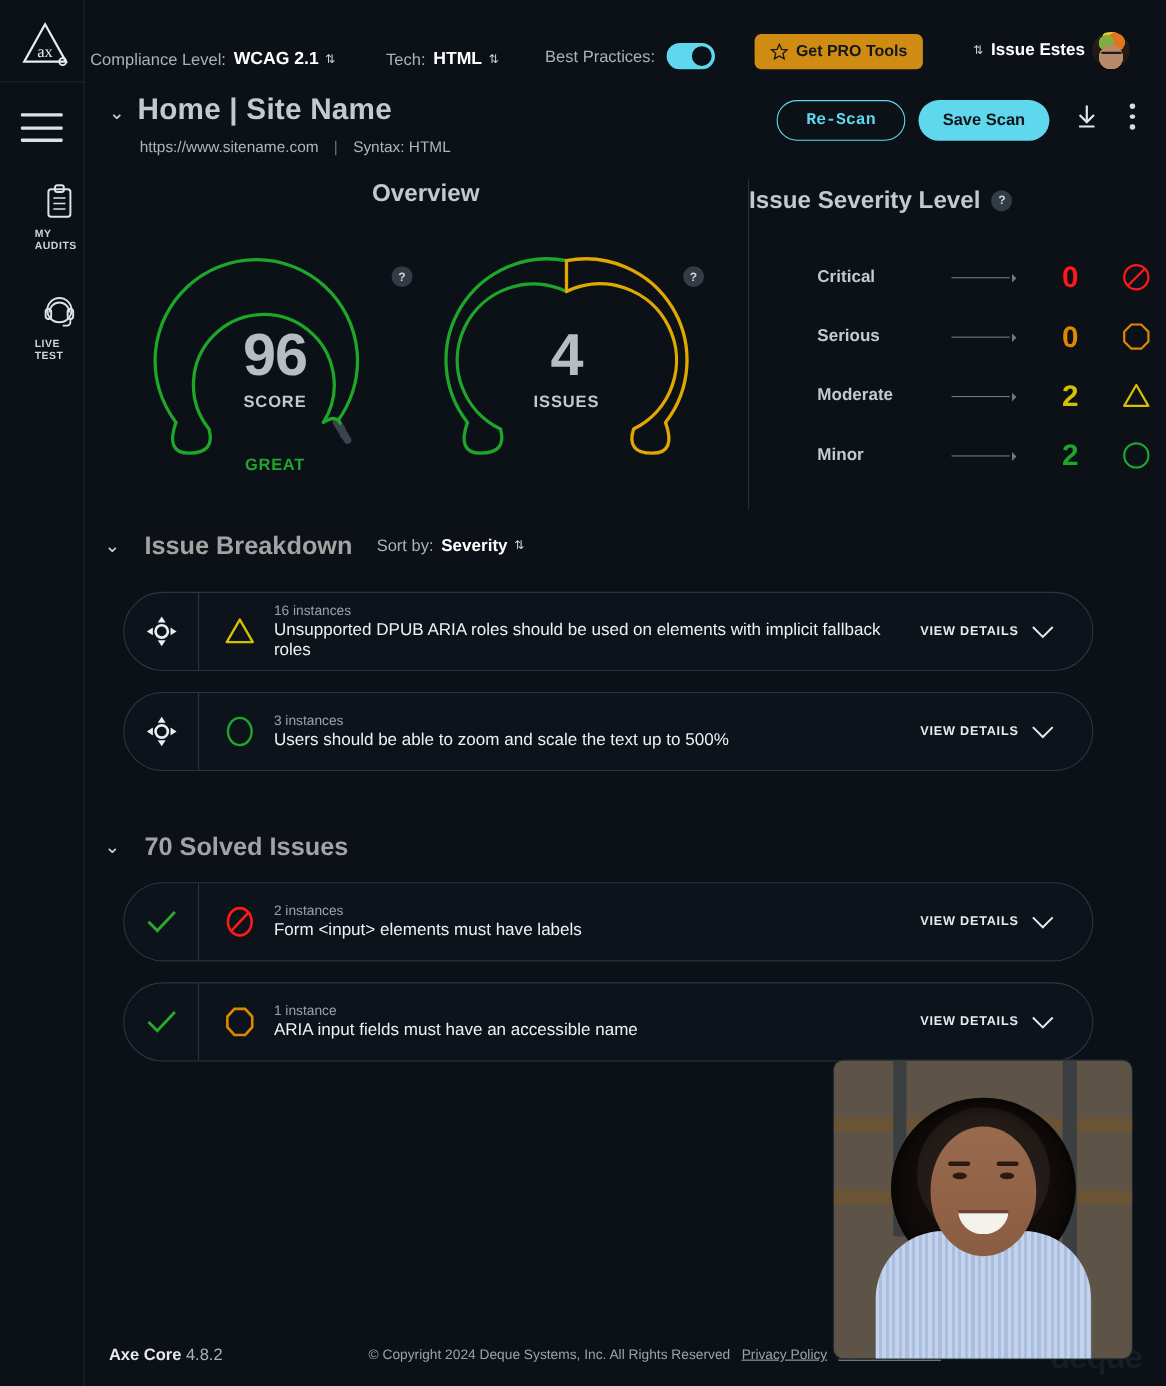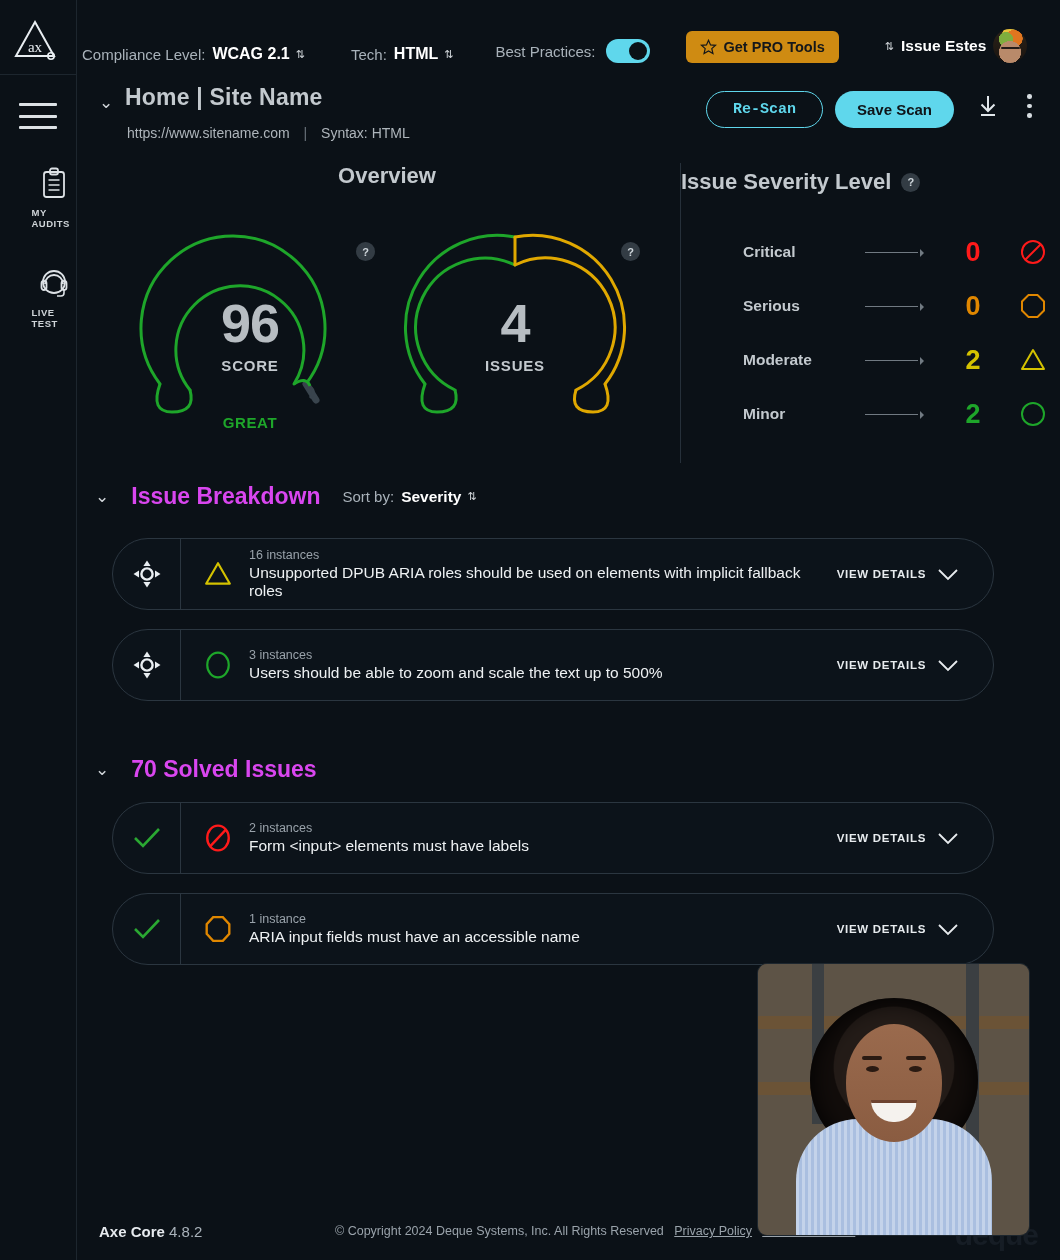--- a/index.html
+++ b/index.html
@@ -12,21 +12,21 @@
     position: relative;
   }
 
   
   .rail {
     position: absolute; left: 0; top: 0; width: 77px; height: 1260px;
     background: #0b1117;
     border-right: 1px solid #1d262e;
     display: flex; flex-direction: column; align-items: center;
   }
-  .rail-logo { margin-top: 14px; width: 52px; height: 52px; display:flex; align-items:center; justify-content:flex-start;}
+  .rail-logo { margin-top: 14px; width: 52px; height: 52px; display:flex; align-items:center; justify-content:flex-end;}
   .rail-divider { width: 100%; height: 1px; background: #1d262e; margin-top: 8px; }
   .hamburger { margin-top: 28px; width: 38px; height: 26px; display:flex; flex-direction:column; justify-content:space-between; cursor:pointer;}
   .hamburger span { display:block; height: 3px; background: #dde2e6; border-radius: 1px; }
   .rail-item { margin-top: 36px; display:flex; flex-direction:column; align-items:center; cursor:pointer; width:77px;padding-left:32px;}
   .rail-item .ico { height: 36px; display:flex; align-items:center; justify-content:center; }
   .rail-item .lbl { font-size: 9.5px; letter-spacing: .5px; color:#cfd4d8; margin-top: 6px; font-weight:600;}
 
   
   .topbar {
     position:absolute; left:64px; top:0; width:983px; height:63px;
@@ -59,21 +59,21 @@
     overflow:hidden; position:relative; flex:none;
   }
   .avatar::after{
     content:""; position:absolute; left:22%; top:52%; width:56%; height:8%;
     background:#241c18; border-radius:3px;
   }
 
   
   .pagehead { position:absolute; left:77px; top:63px; width:983px; height:97px; }
   .ph-caret { position:absolute; left:22px; top:29px; font-size:17px; color:#cfd4d8; cursor:pointer; }
-  .ph-title { position:absolute; left:48px; top:21px; font-size:23px; font-weight:bold; color:#c3c9ce; letter-spacing:.2px;}
+  .ph-title { position:absolute; left:48px; top:21px; font-size:27px; font-weight:bold; color:#c3c9ce; letter-spacing:.2px;}
   .ph-sub { position:absolute; left:50px; top:62px; font-size:14px; color:#aeb5bb; }
   .ph-sub .sep { color:#69737b; margin:0 10px; }
   .btn-rescan{
     position:absolute; right:237px; top:28px;
     background:transparent; border:1.5px solid #5fd7ec; color:#5fd7ec;
     font-weight:bold; font-size:15px; padding:9px 26px; border-radius:22px; cursor:pointer;
     font-family:Liberation Mono, monospace;
   }
   .btn-save{
     position:absolute; right:106px; top:28px;
@@ -111,21 +111,21 @@
   .sev-name { font-size:15.5px; font-weight:bold; color:#c3c9ce; width:92px; }
   .sev-arrow { flex:1; height:10px; position:relative; margin:0 6px; max-width:118px;}
   .sev-arrow::before{ content:""; position:absolute; left:0; top:5px; right:6px; height:1px; background:#717a82;}
   .sev-arrow::after{ content:""; position:absolute; right:0; top:1.5px; border:4px solid transparent; border-left-color:#717a82; border-right:0;}
   .sev-count { width:38px; text-align:center; font-size:27px; font-weight:bold; }
   .sev-ico { width:34px; display:flex; justify-content:center; }
 
   
   .sec-head { position:absolute; display:flex; align-items:center; gap:22px; }
   .sec-caret { font-size:17px; color:#cfd4d8; cursor:pointer; }
-  .sec-title { font-size:23px; font-weight:bold; color:#d946ef; }
+  .sec-title { font-size:23px; font-weight:bold; color:#a3a3a3; }
   .sortby { font-size:15px; color:#a9b2ba; display:flex; align-items:center;}
   .sortby b { color:#fff; margin-left:7px; font-size:15.5px;}
 
   .cards { position:absolute; left:112px; width:882px; }
   .card {
     height:72px; border:1px solid #2a3views; border:1px solid #2b3640; border-radius:36px;
     display:flex; align-items:stretch; margin-bottom:19px; background:#0c131a; cursor:pointer;
     overflow:hidden;
   }
   .card-left { width:68px; display:flex; align-items:center; justify-content:center; border-right:1px solid #2b3640; }

